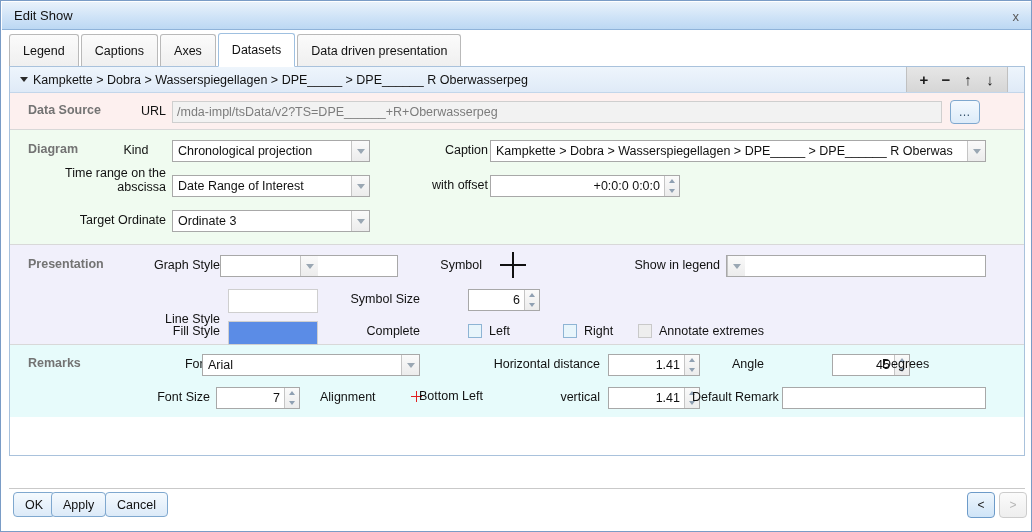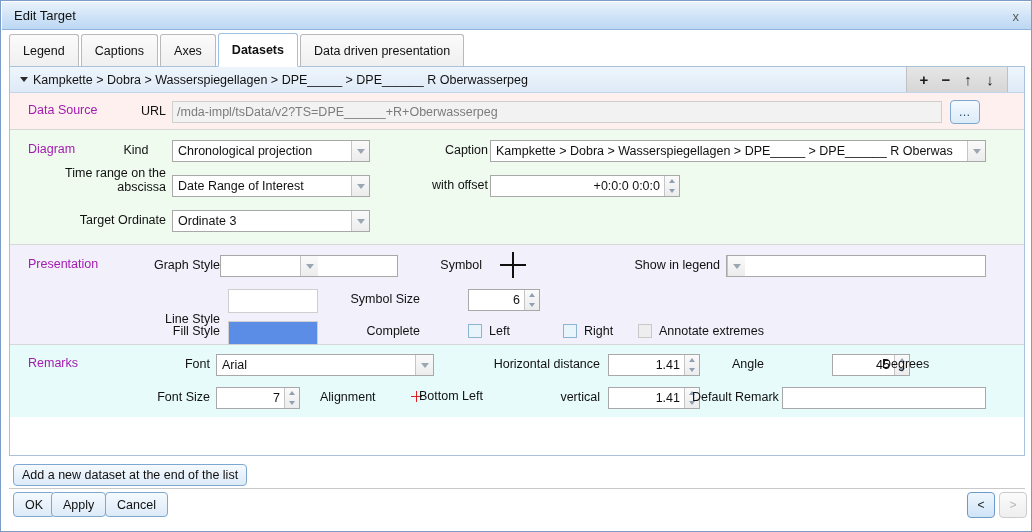--- a/index.html
+++ b/index.html
@@ -61,21 +61,21 @@
     font-size: 12.5px;
     color: #111;
     white-space: nowrap;
   }
   .tab.active {
     height: 27px;
     background: #ffffff;
     border-color: #9fc0e0;
     border-bottom: 1px solid #ffffff;
     position: relative; z-index: 3;
-    font-weight: bold;
+    font-weight: normal;
   }
 
   
   .panel {
     position: absolute; left: 8px; top: 65px;
     width: 1016px; height: 390px;
     border: 1px solid #a9c2dc;
     background: #ffffff;
     z-index: 1;
   }
@@ -117,21 +117,21 @@
     width: 100%;
     border-bottom: 1px solid #d8d8d8;
   }
   .sec-datasource { height: 37px;  background: #fdf0ef; }
   .sec-diagram    { height: 115px; background: #f0fbf0; }
   .sec-present    { height: 100px; background: #f1f0fb; }
   .sec-remarks    { height: 72px;  background: #e7fbfb; border-bottom: none; }
 
   .sec-title {
     position: absolute; left: 18px;
-    font-weight: normal; font-size: 12.5px; color: #a21caf;
+    font-weight: bold; font-size: 12.5px; color: #737373;
   }
 
   .lbl {
     position: absolute;
     font-size: 12.5px; color: #111;
     text-align: right;
     white-space: nowrap;
   }
   .lbl-l { text-align: left; }
 
@@ -316,21 +316,21 @@
     background: linear-gradient(to bottom, #fbfbfb 0%, #eeeeee 100%);
     color: #b6b6b6;
   }
 </style>
 </head>
 <body>
 
 <div class="window">
 
   <div class="titlebar">
-    <span class="title">Edit Target</span>
+    <span class="title">Edit Show</span>
     <span class="close">x</span>
   </div>
 
   <div class="tabstrip">
     <div class="tab">
         <span>Legend</span>
       </div>
     <div class="tab">
         <span>Captions</span>
       </div>
@@ -461,21 +461,21 @@
       <span class="chk" style="left:553px; top:79px;"></span>
       <span class="lbl lbl-l" style="left:574px; top:79px;">Right</span>
       <span class="chk disabled" style="left:628px; top:79px;"></span>
       <span class="lbl lbl-l" style="left:649px; top:79px;">Annotate extremes</span>
     </div>
 
     <div class="section sec-remarks">
       <span class="sec-title" style="top:11px;">Remarks</span>
 
       <span class="lbl" style="left:120px; top:12px; width:80px;">Font</span>
-      <div class="combo" style="left:206px; top:9px; width:218px;">
+      <div class="combo" style="left:192px; top:9px; width:218px;">
         <span class="cval">Arial</span>
         <span class="carrow">
             <i></i>
           </span>
       </div>
 
       <span class="lbl" style="left:440px; top:12px; width:150px;">Horizontal distance</span>
       <div class="spin" style="left:598px; top:9px; width:92px;">
         <span class="sval">1.41</span>
         <span class="sbtns">
@@ -531,23 +531,20 @@
             </span>
         </span>
       </div>
 
       <span class="lbl lbl-l" style="left:682px; top:45px;">Default Remark</span>
       <div class="txt" style="left:772px; top:42px; width:204px;"></div>
     </div>
 
   </div>
 
-  <div class="add-btn">
-    <span>Add a new dataset at the end of the list</span>
-  </div>
 
   <div class="sep"></div>
 
   <div class="btn" style="left:12px; top:491px;">
     <span>OK</span>
   </div>
   <div class="btn" style="left:50px; top:491px;">
     <span>Apply</span>
   </div>
   <div class="btn" style="left:104px; top:491px;">

